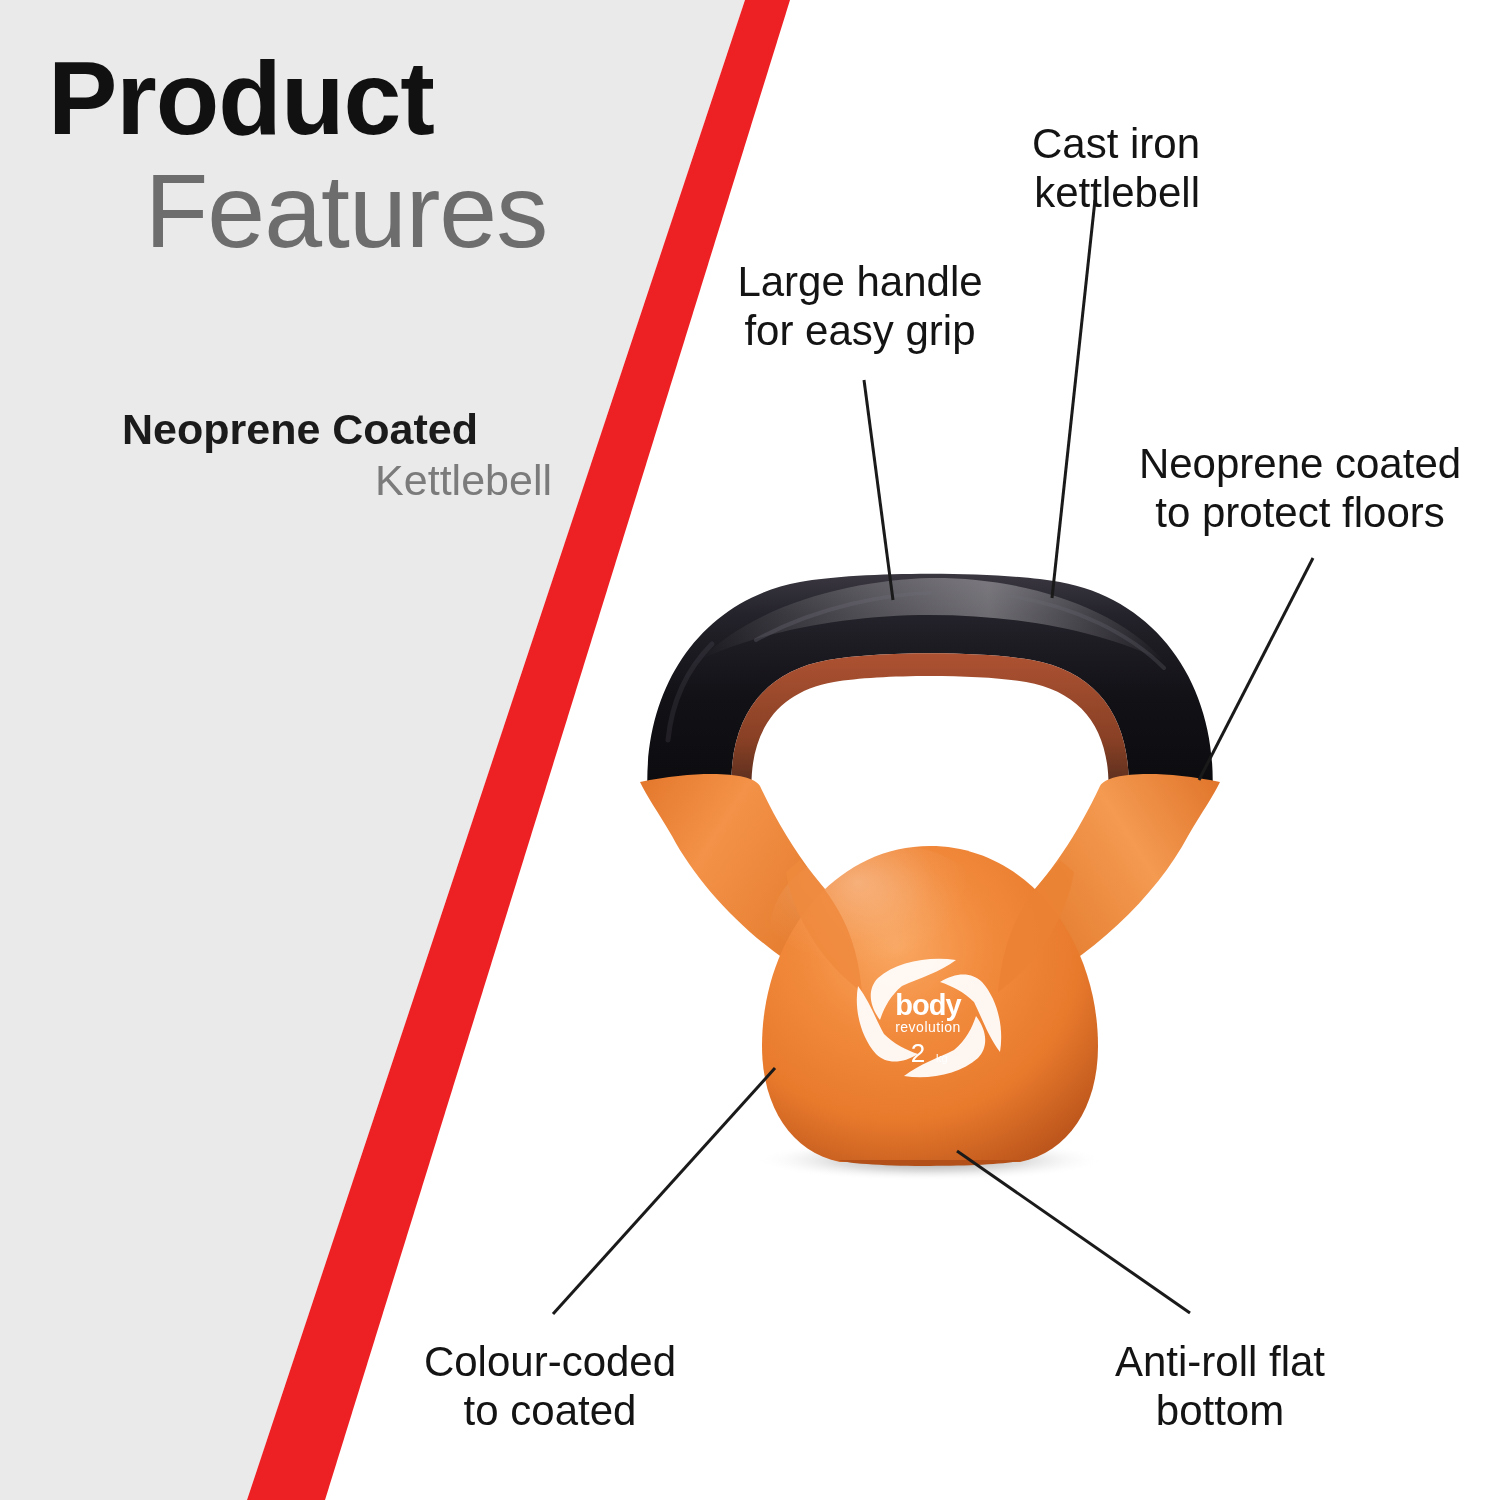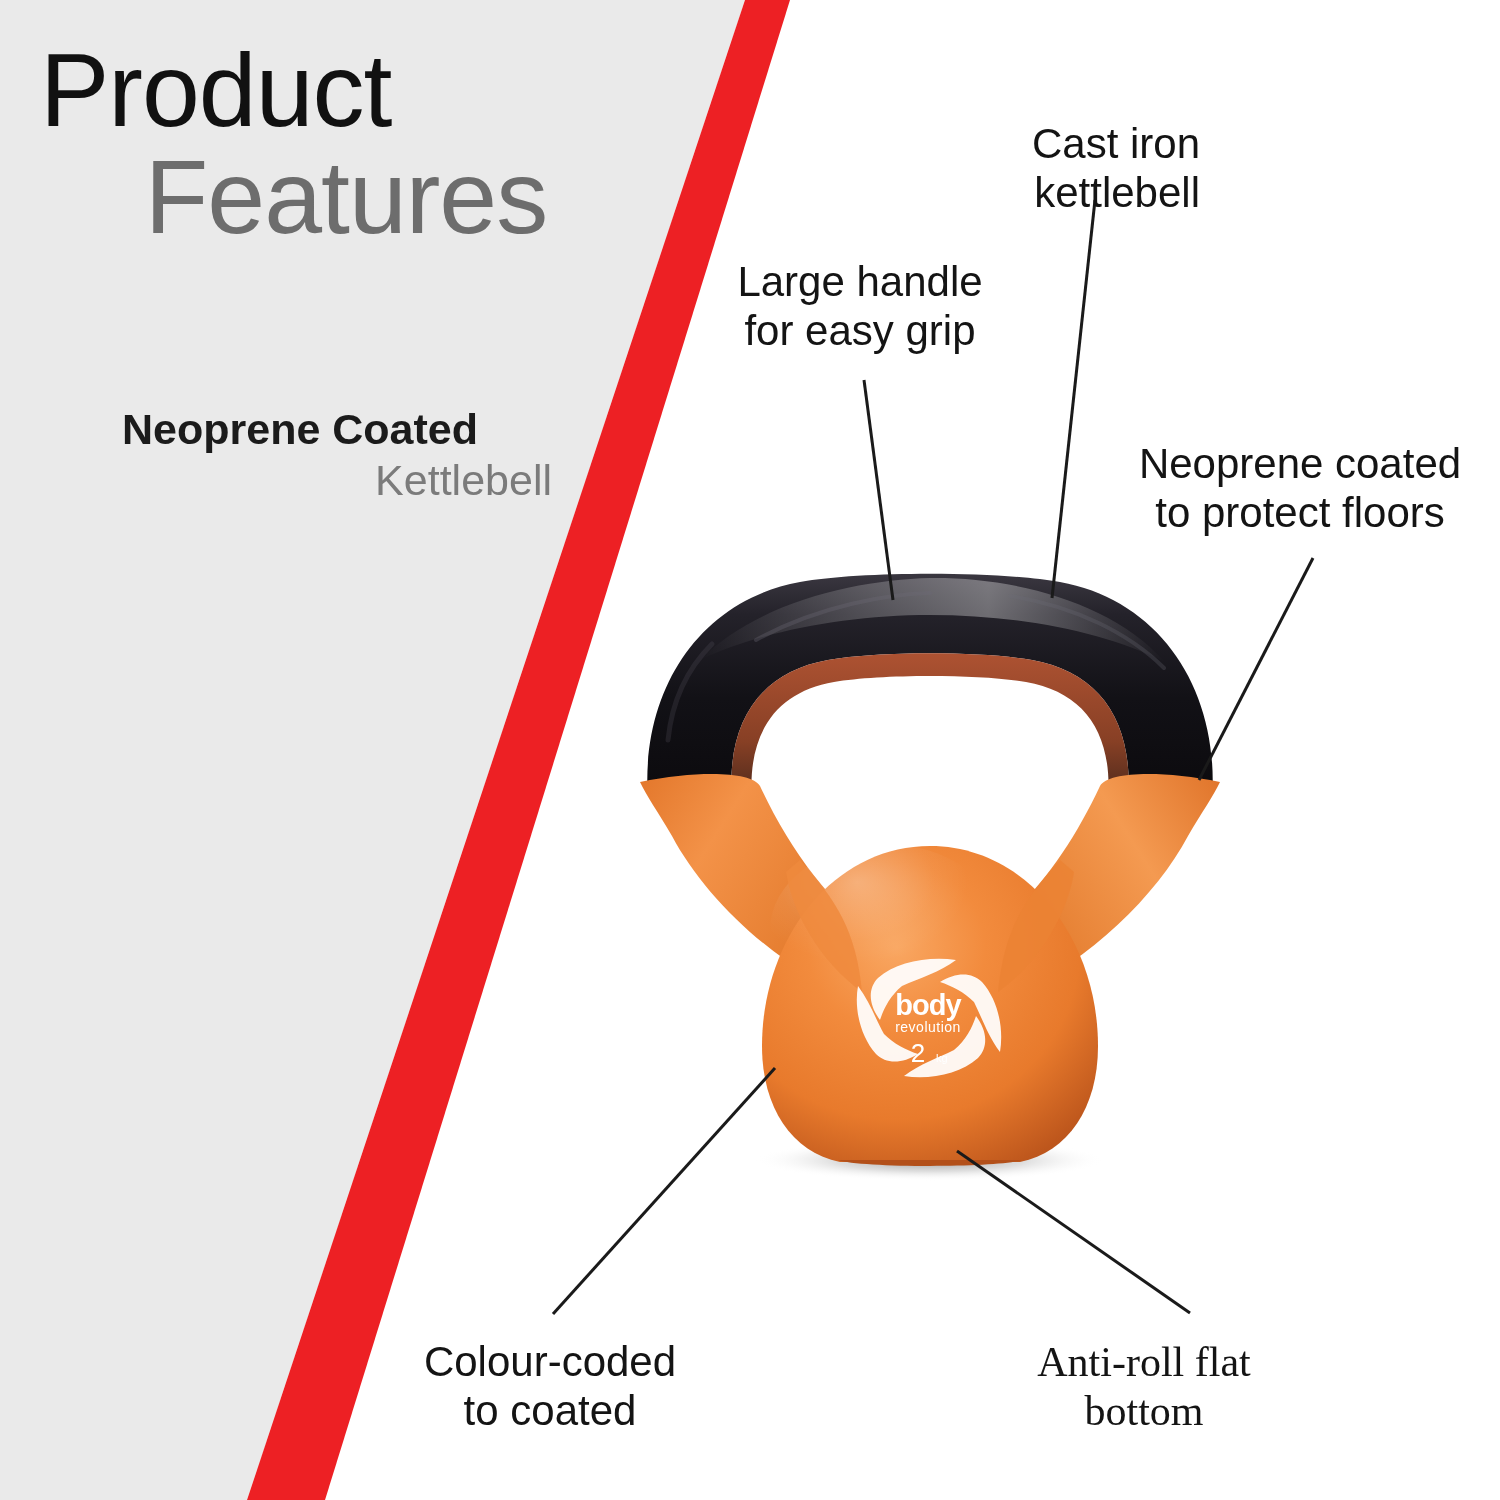--- a/index.html
+++ b/index.html
@@ -31,24 +31,24 @@
     position: absolute;
     left: 40px;
     top: 40px;
     width: 620px;
     text-align: left;
     z-index: 5;
   }
   .headline-top {
     font-size: 104px;
     line-height: 0.98;
-    font-weight: 400;
+    font-weight: 700;
     color: #111111;
     letter-spacing: -1px;
-    margin: 0;
+    margin: 8px;
     white-space: nowrap;
   }
   .headline-bottom {
     font-size: 104px;
     line-height: 1.02;
     font-weight: 400;
     color: #6d6d6d;
     letter-spacing: -1px;
     margin: 2px;
     text-align: center;
@@ -92,21 +92,21 @@
     line-height: 1.16;
     color: #141414;
     font-weight: 400;
     white-space: pre-line;
     z-index: 6;
   }
   .callout-cast-iron   { top: 96px;  left: 900px;  width: 300px; text-align: right; margin-top: 24px; }
   .callout-large-handle{ top: 258px; left: 700px;  width: 320px; text-align: center; }
   .callout-neoprene    { top: 440px; left: 1110px; width: 380px; text-align: center; }
   .callout-colour      { top: 1338px;left: 400px;  width: 300px; text-align: center; }
-  .callout-antiroll    { top: 1338px;left: 1004px; width: 280px; text-align: center; font-family: Liberation Serif, serif; }
+  .callout-antiroll    { top: 1338px;left: 1080px; width: 280px; text-align: center; }
 
   
   .kb-stage {
     position: absolute;
     left: 0;
     top: 0;
     width: 1500px;
     height: 1500px;
     z-index: 3;
     pointer-events: none;

